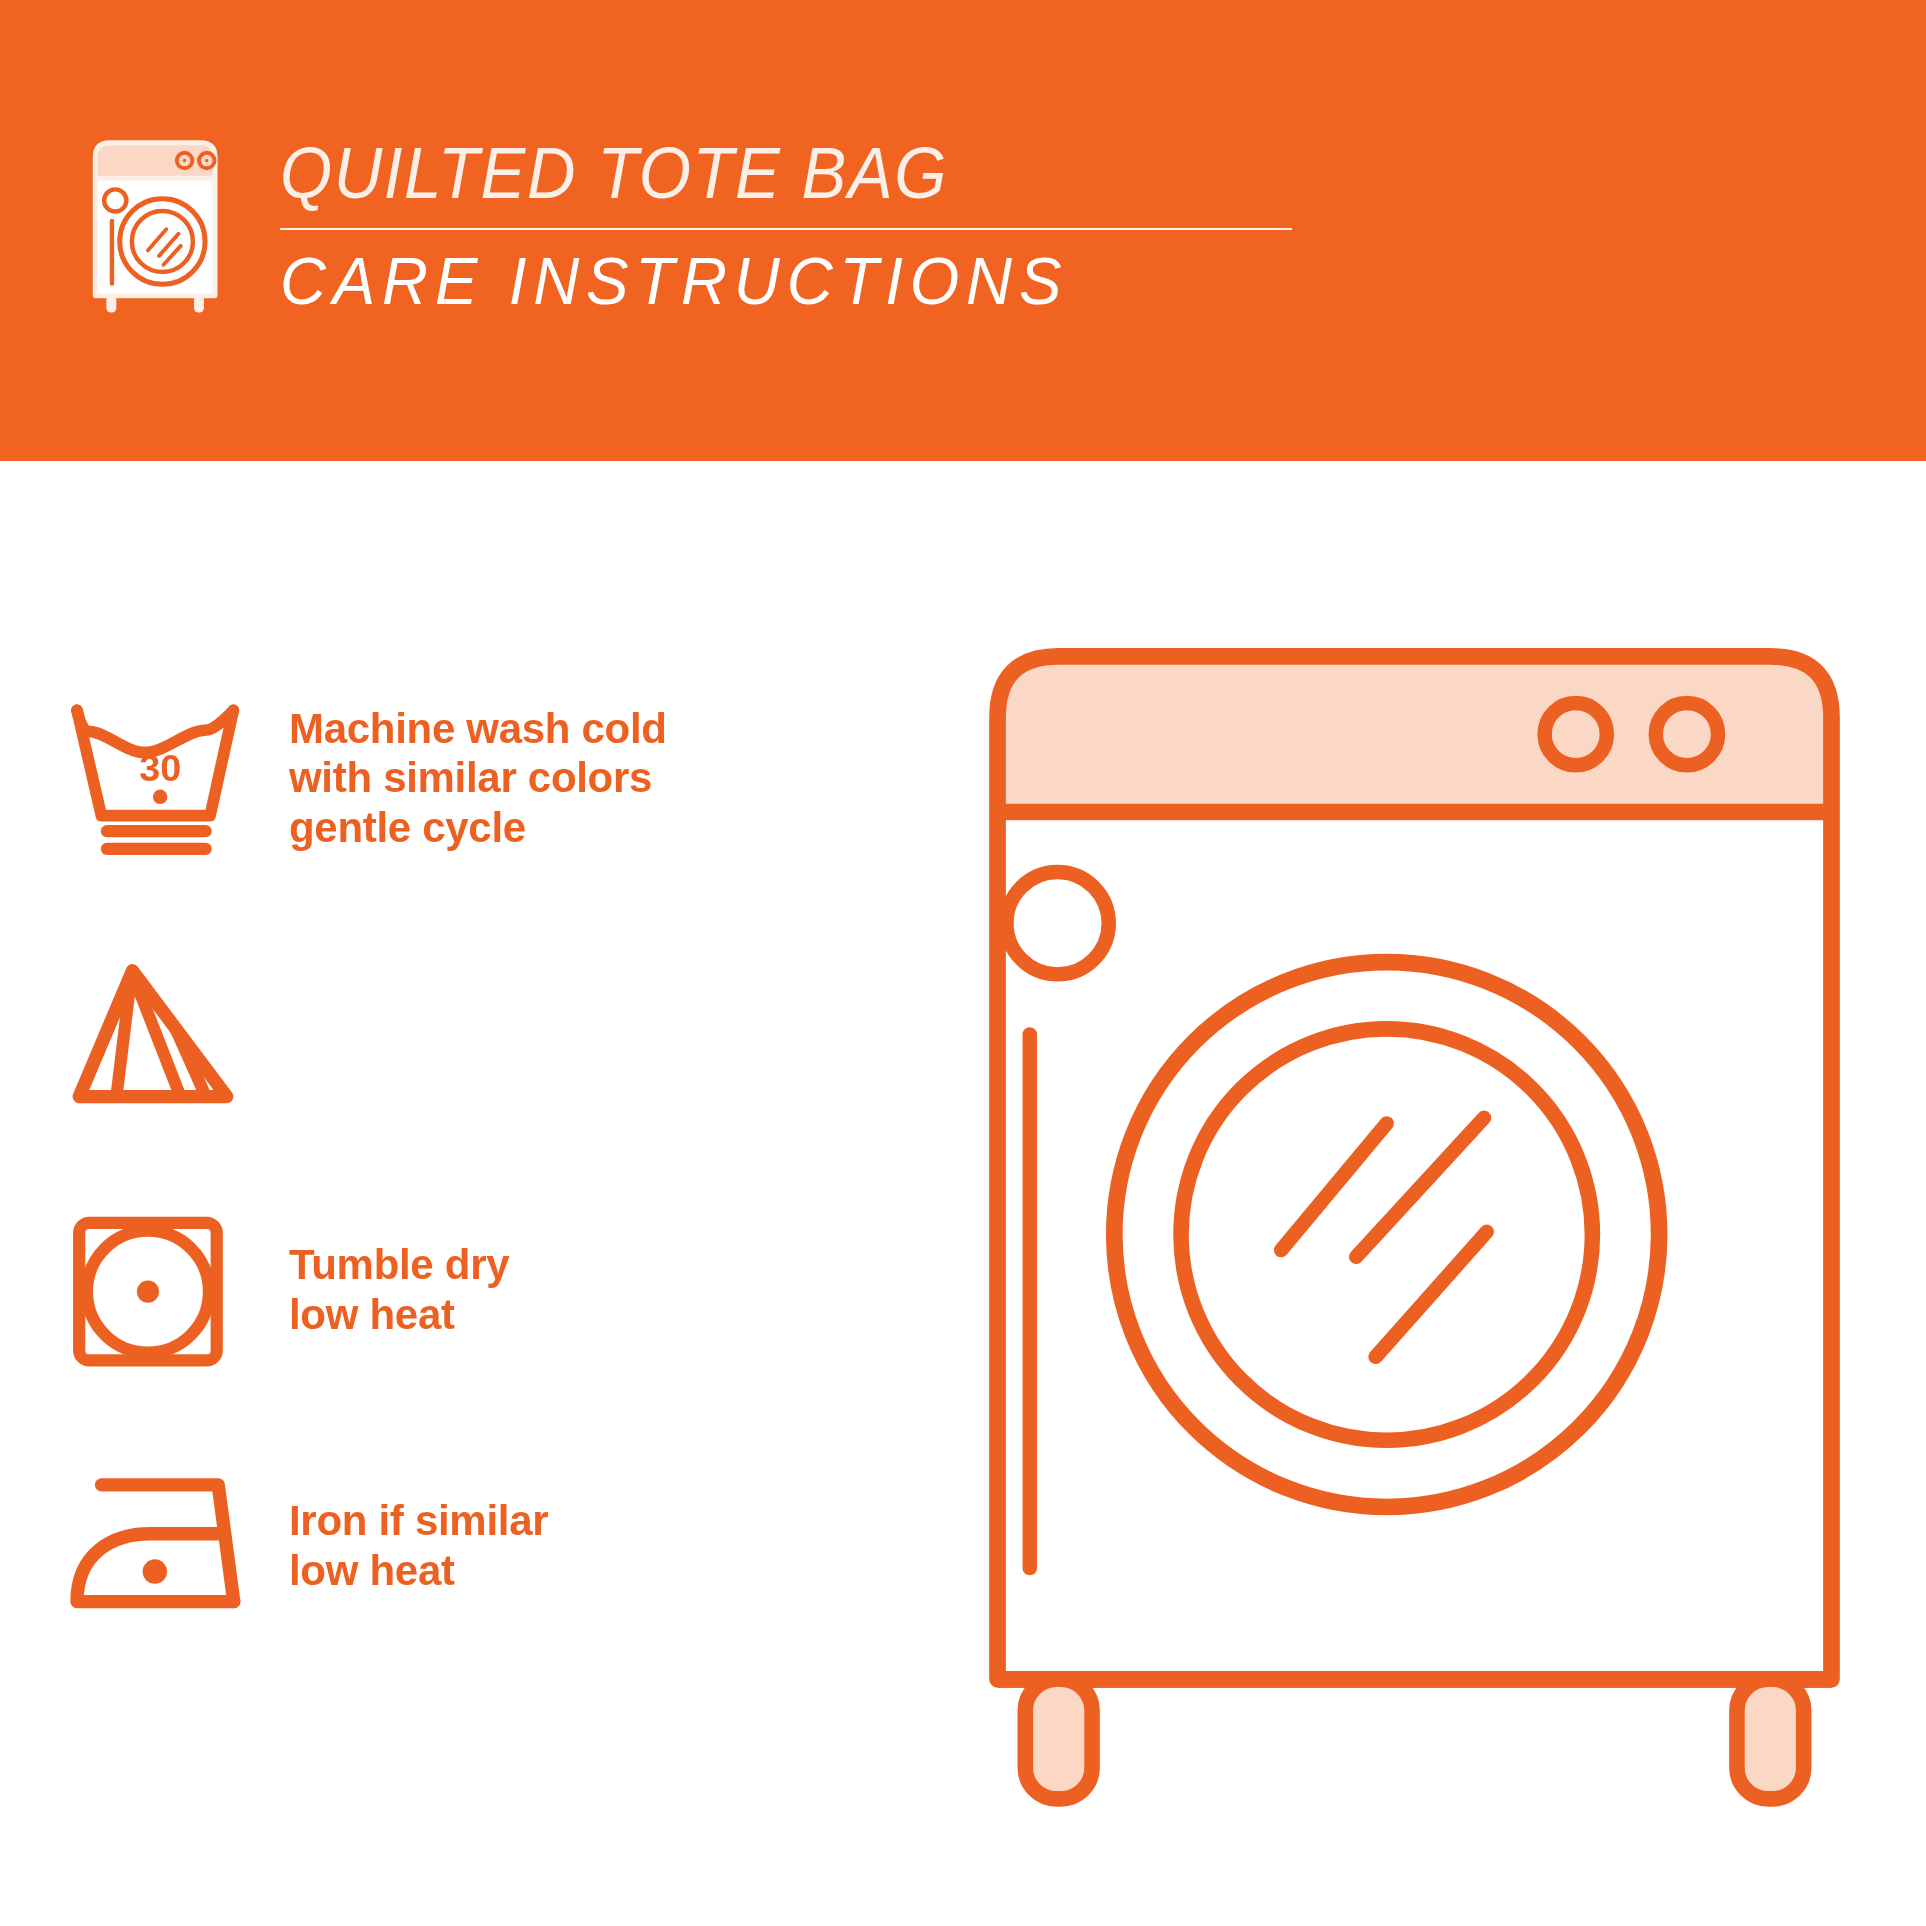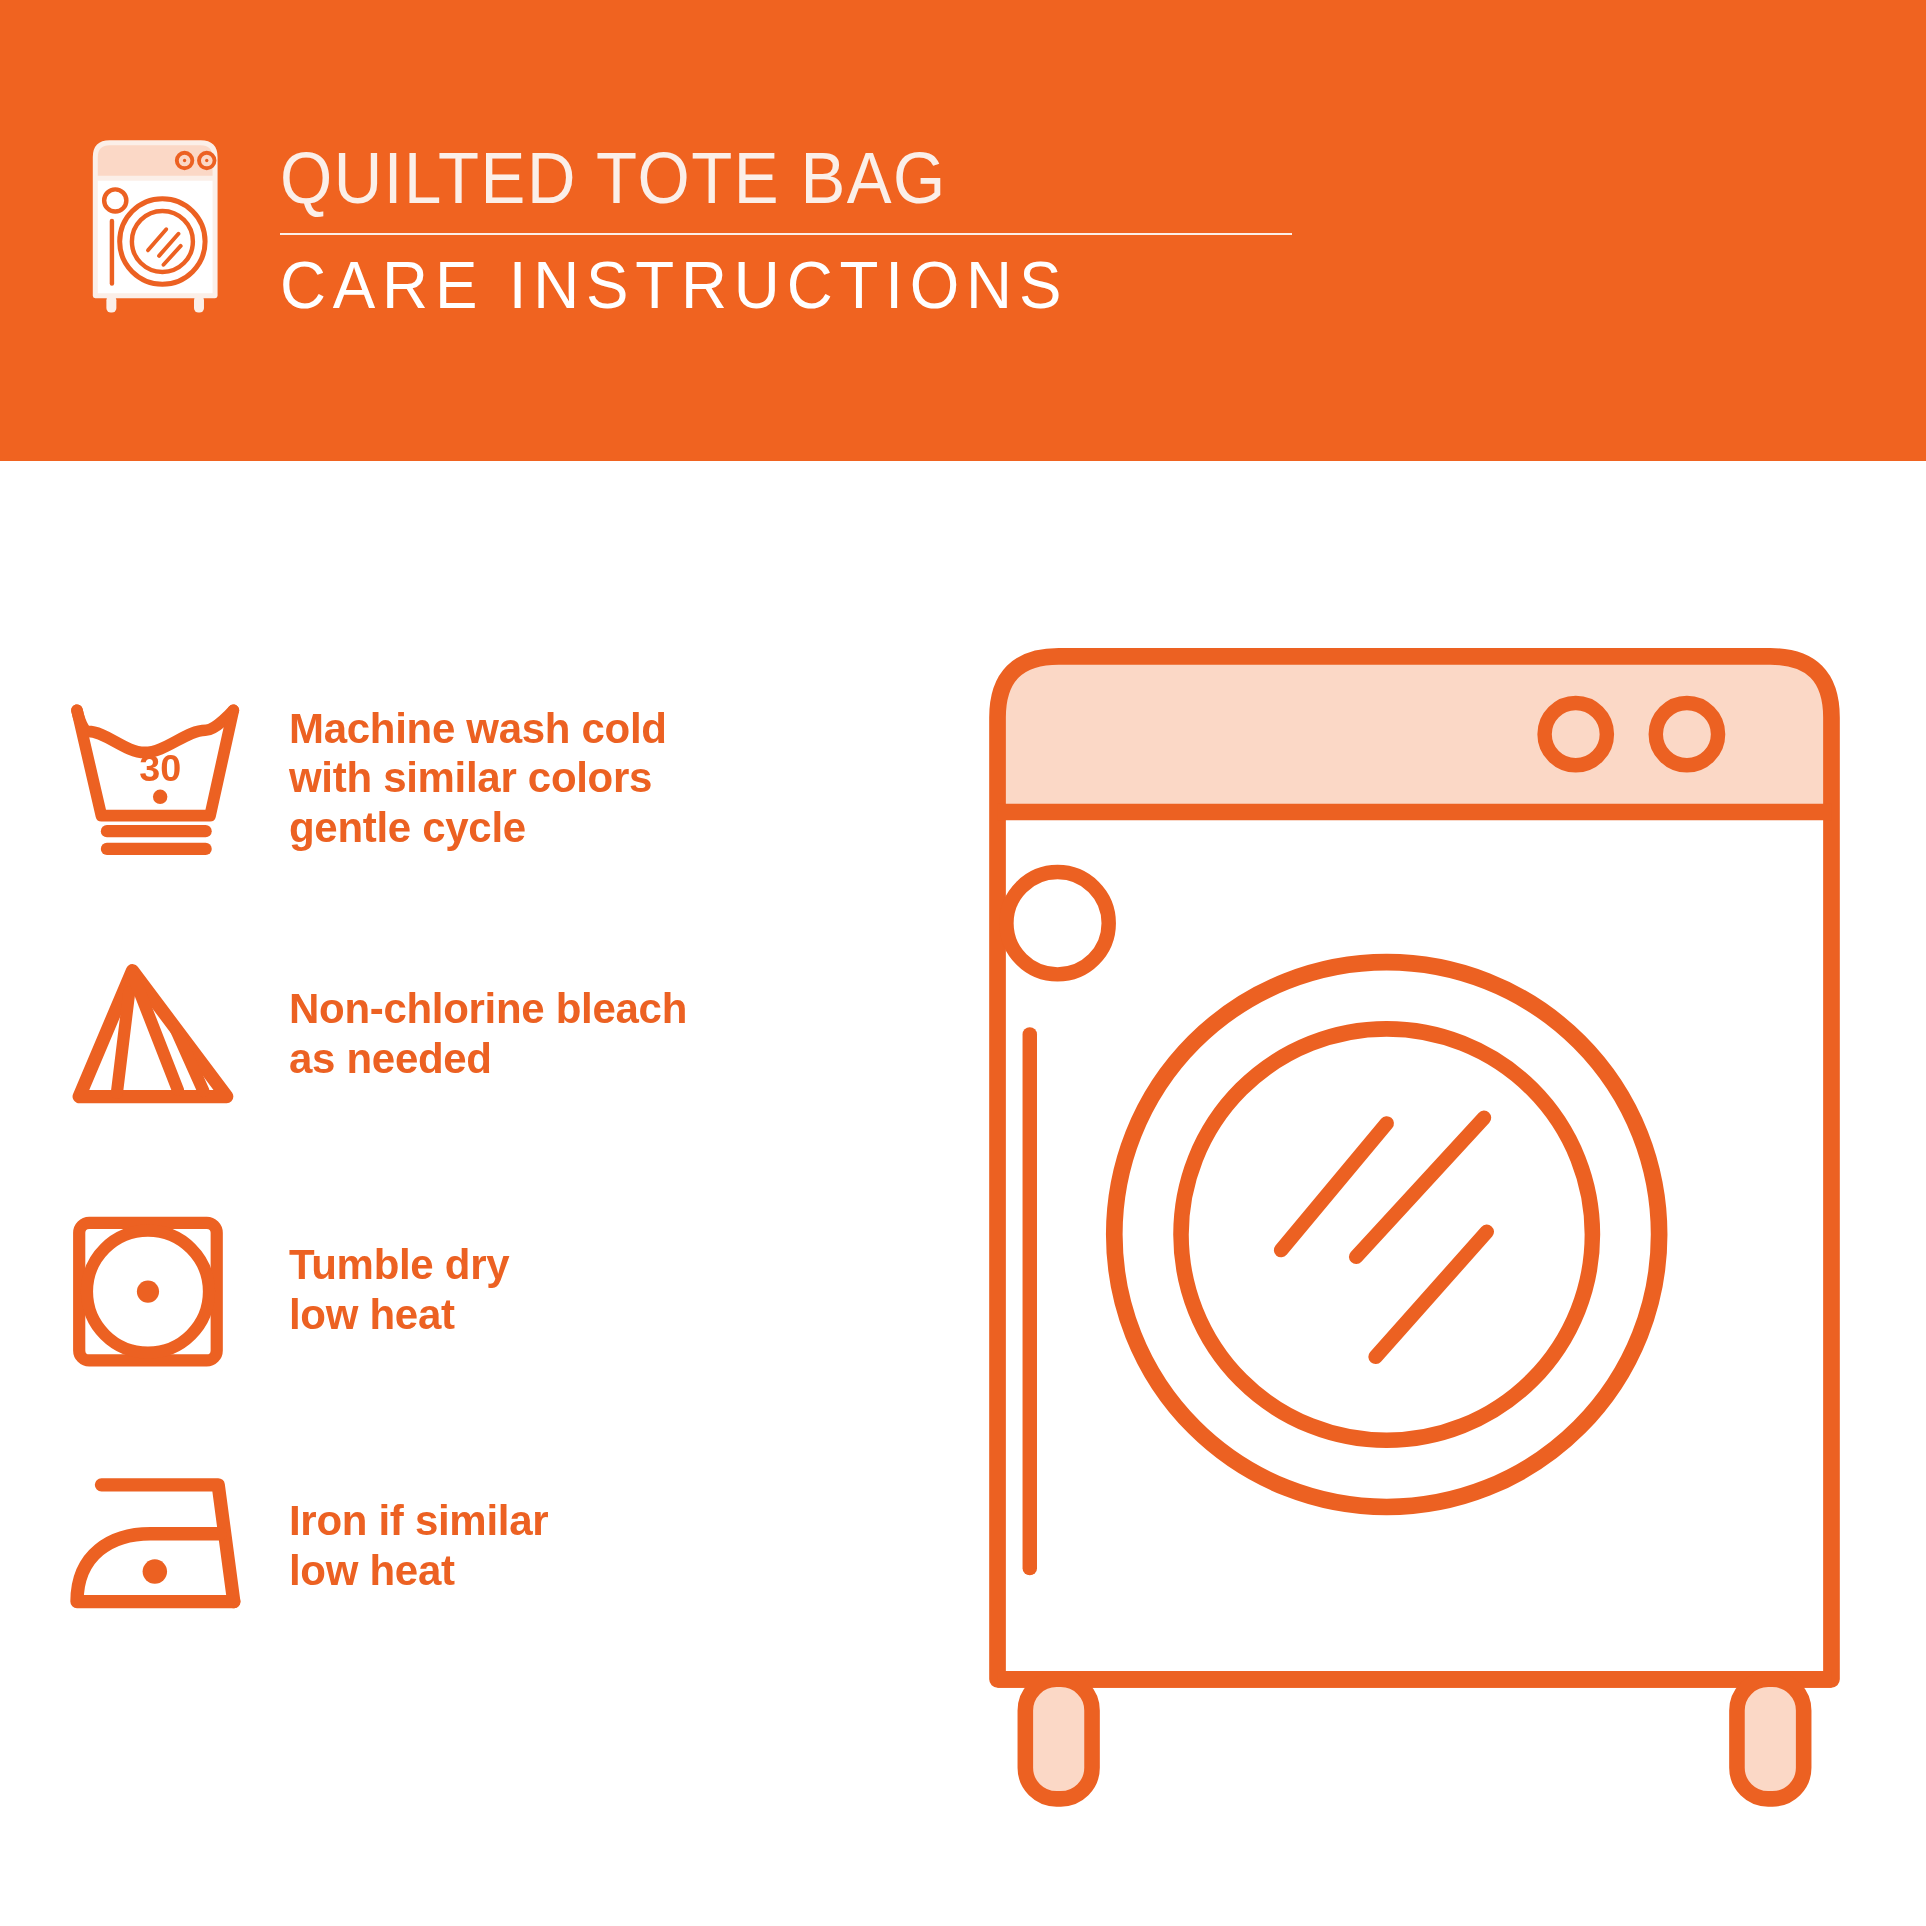--- a/index.html
+++ b/index.html
@@ -14,21 +14,22 @@
   
   #header{
     position:absolute;left:0;top:0;
     width:1926px;height:461px;
     background:#F06320;
   }
   #header-inner{
     position:absolute;
     left:83px;top:131px;
     display:flex;
-    align-items:flex-end;
+    align-items:center;
+    font-style:italic;
   }
   #header-logo{
     width:161px;height:183px;
     flex:0 0 auto;
     margin-right:36px;
     margin-top:4.4px;
   }
   #header-text{
     display:flex;
     flex-direction:column;
@@ -165,22 +166,20 @@
 
   <div class="care-row">
     <div class="care-icon">
       <svg width="183" height="167" viewBox="0 0 330 300">
         <path d="M118 35 L22 262 L288 262 Z" fill="none" stroke="#EC6122" stroke-width="24" stroke-linejoin="round"></path>
         <line x1="112" y1="75" x2="90" y2="255" stroke="#EC6122" stroke-width="22" stroke-linecap="round"></line>
         <line x1="118" y1="40" x2="200" y2="250" stroke="#EC6122" stroke-width="22" stroke-linecap="round"></line>
         <line x1="196" y1="140" x2="246" y2="252" stroke="#EC6122" stroke-width="22" stroke-linecap="round"></line>
       </svg>
     </div>
-    <div class="care-text">Non-chlorine bleach
-as needed</div>
   </div>
 
   <div class="care-row">
     <div class="care-icon">
       <svg width="183" height="167" viewBox="0 0 330 300">
         <rect x="22" y="28" width="248" height="248" rx="18" ry="18" fill="none" stroke="#EC6122" stroke-width="22"></rect>
         <circle cx="146" cy="152" r="110" fill="none" stroke="#EC6122" stroke-width="22"></circle>
         <circle cx="146" cy="152" r="20" fill="#EC6122"></circle>
       </svg>
     </div>

